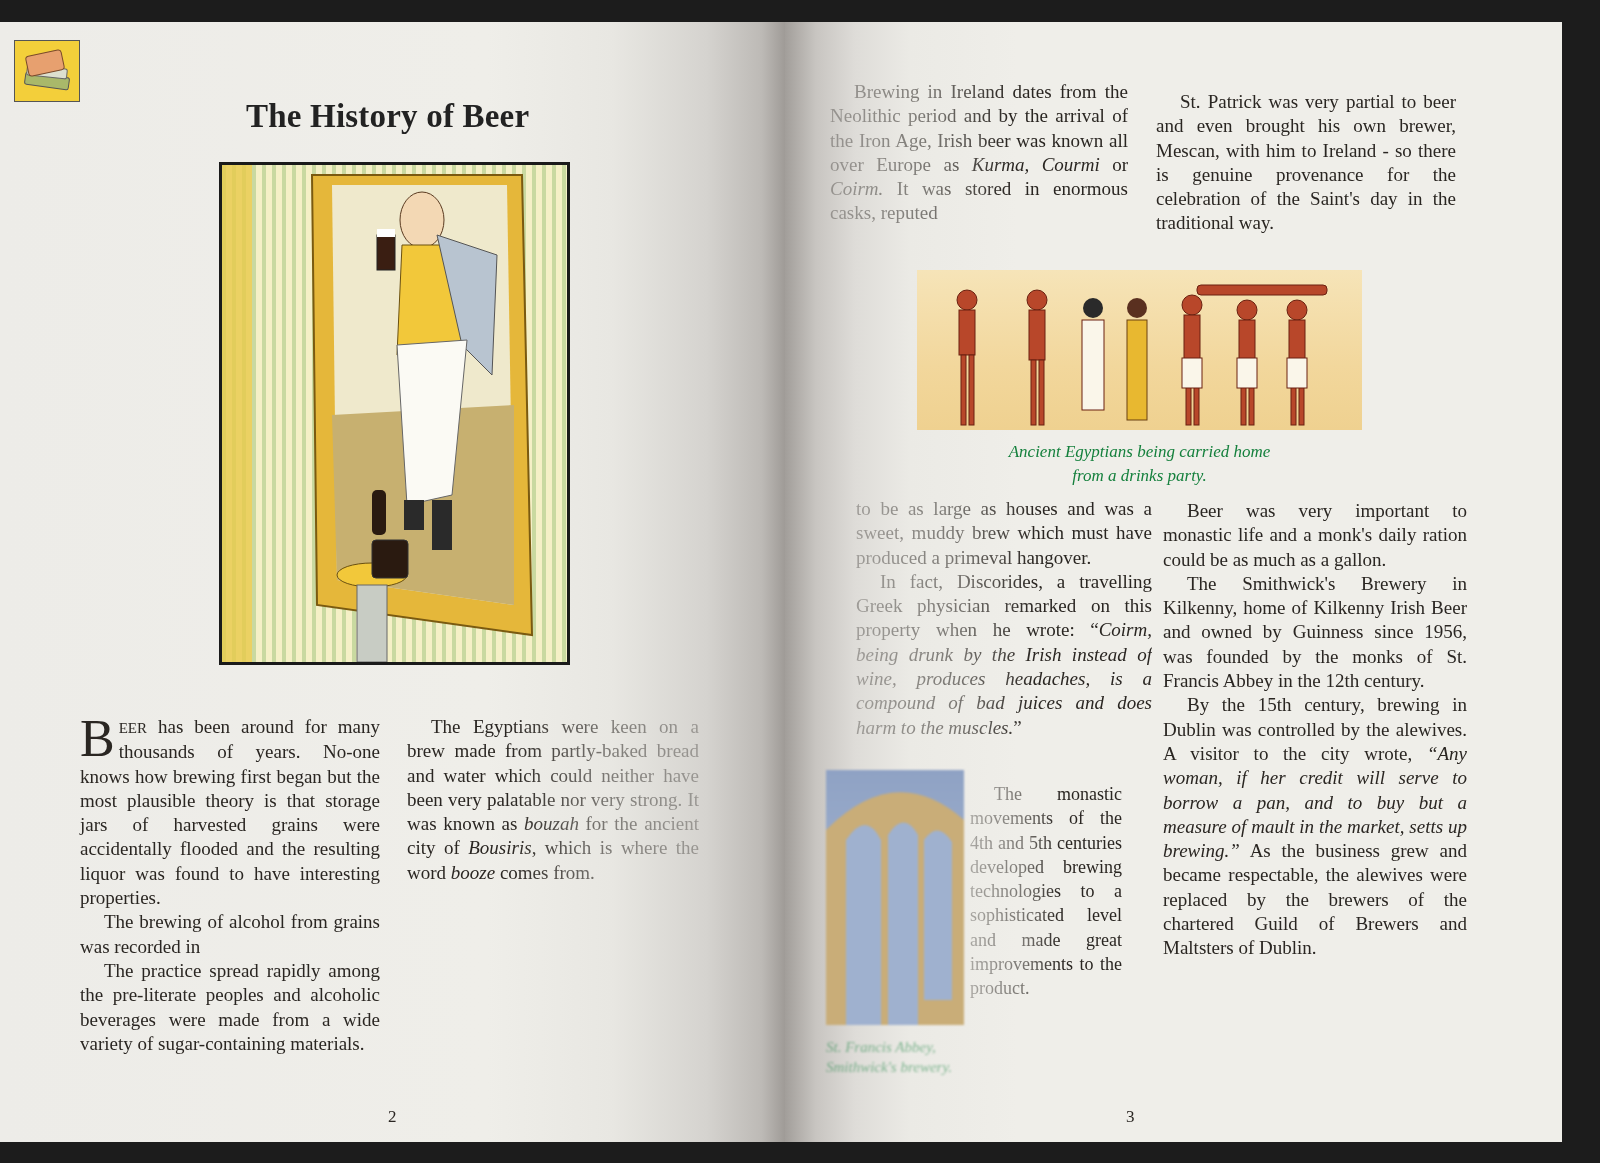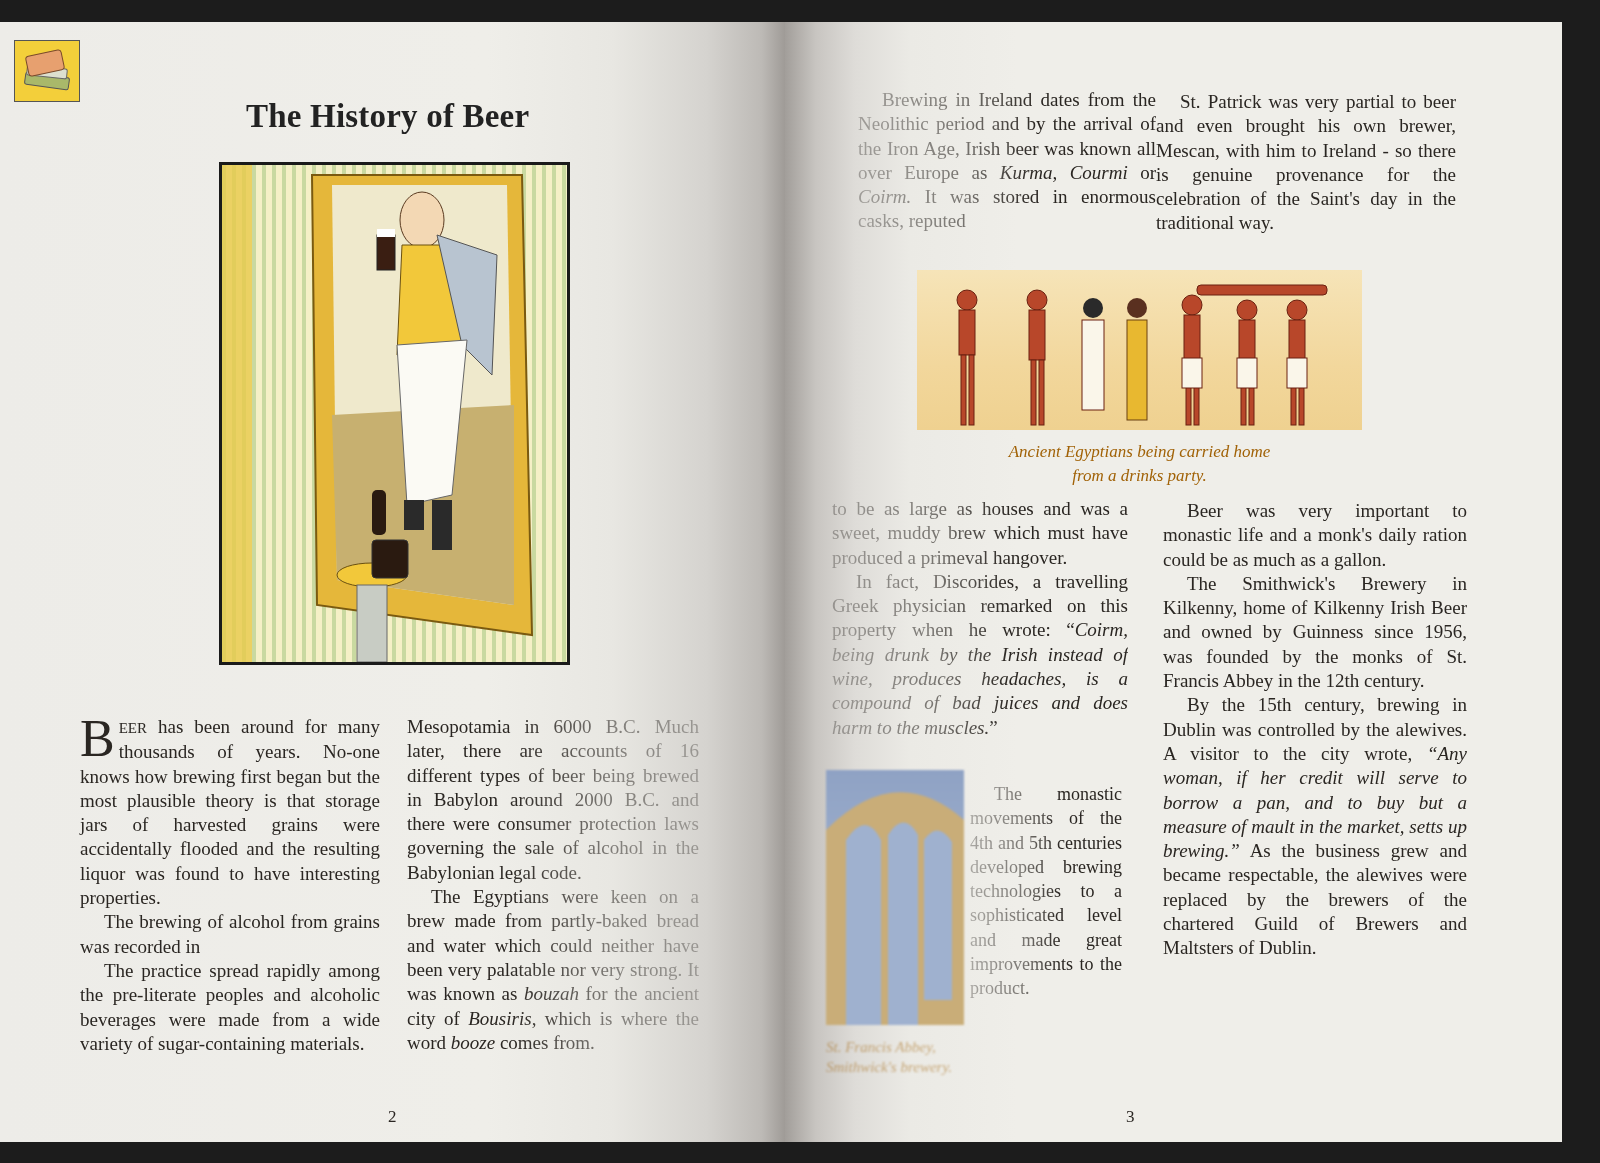--- a/index.html
+++ b/index.html
@@ -34,21 +34,21 @@
       position: absolute; left: 219px; top: 140px; width: 345px; height: 497px;
       border: 3px solid #1a1a1a; background: #f6f0c8; overflow: hidden;
     }
     .col { position: absolute; font-size: 19px; line-height: 24.3px; text-align: justify; }
     .col p { margin: 0; text-indent: 24px; }
     .col p.first { text-indent: 0; }
     .dropcap { float: left; font-size: 52px; line-height: 44px; margin: 2px 4px 0 0; }
     .smallcaps { font-size: 15px; }
     .fadeR { -webkit-mask-image: linear-gradient(to right, #000 35%, rgba(0,0,0,0.55) 70%, rgba(0,0,0,0.35) 100%); }
     .fadeL { -webkit-mask-image: linear-gradient(to right, rgba(0,0,0,0.35) 0%, rgba(0,0,0,0.6) 35%, #000 60%); }
-    .caption { position: absolute; font-style: italic; text-align: center; font-size: 17px; line-height: 24px; color: #a16207; }
+    .caption { position: absolute; font-style: italic; text-align: center; font-size: 17px; line-height: 24px; color: #15803d; }
     .page-num { position: absolute; top: 1085px; font-size: 17px; }
     .egypt {
       position: absolute; left: 917px; top: 248px; width: 445px; height: 160px;
       background: linear-gradient(180deg, #f6e4b8, #f2d79c 60%, #efd190);
       overflow: hidden;
     }
     .abbey {
       position: absolute; left: 826px; top: 748px; width: 138px; height: 255px;
       background: linear-gradient(180deg, #8fa2c4 0%, #9fb1cf 50%, #b79f70 100%);
       overflow: hidden; filter: blur(1px);
@@ -99,31 +99,30 @@
 
     <div class="col" style="left:80px; top:693px; width:300px;">
       <p class="first">
         <span class="dropcap">B</span><span class="smallcaps">EER</span><span> has been around for many thousands of years. No-one knows how brewing first began but the most plausible theory is that storage jars of harvested grains were accidentally flooded and the resulting liquor was found to have interesting properties.</span>
       </p>
       <p>The brewing of alcohol from grains was recorded in</p>
       <p>The practice spread rapidly among the pre-literate peoples and alcoholic beverages were made from a wide variety of sugar-containing materials.</p>
     </div>
 
     <div class="col fadeR" style="left:407px; top:693px; width:292px;">
-      <p class="first">Mesopotamia in 6000 B.C. Much later, there are accounts of 16 different types of beer being brewed in Babylon around 2000 B.C. and there were consumer protection laws governing the sale of alcohol in the Babylonian legal code.</p>
       <p><span>The Egyptians were keen on a brew made from partly-baked bread and water which could neither have been very palatable nor very strong. It was known as </span><em>bouzah</em><span> for the ancient city of </span><em>Bousiris</em><span>, which is where the word </span><em>booze</em><span> comes from.</span></p>
     </div>
 
     <div class="page-num" style="left:388px;">2</div>
   </div>
 
   <div class="page page-right">
   </div>
 
-  <div class="col fadeL" style="left:830px; top:66px; width:298px;margin-left:28px;">
+  <div class="col fadeL" style="left:830px; top:58px; width:298px;">
     <p><span>Brewing in Ireland dates from the Neolithic period and by the arrival of the Iron Age, Irish beer was known all over Europe as </span><em>Kurma, Courmi</em><span> or </span><em>Coirm.</em><span> It was stored in enormous casks, reputed</span></p>
   </div>
 
   <div class="col" style="left:1156px; top:68px; width:300px;">
     <p>St. Patrick was very partial to beer and even brought his own brewer, Mescan, with him to Ireland - so there is genuine provenance for the celebration of the Saint's day in the traditional way.</p>
   </div>
 
   <div class="egypt">
     <svg width="445" height="160" viewBox="0 0 445 160">
       <g fill="#b8472a" stroke="#6a2010" stroke-width="1">
@@ -159,21 +158,21 @@
       <circle cx="176" cy="38" r="10" fill="#2a2a2a"></circle>
       <circle cx="220" cy="38" r="10" fill="#5a3020"></circle>
     </svg>
   </div>
 
   <div class="caption" style="left:917px; top:418px; width:445px;">
     <div>Ancient Egyptians being carried home</div>
     <div>from a drinks party.</div>
   </div>
 
-  <div class="col fadeL" style="left:832px; top:475px; width:296px;">
+  <div class="col fadeL" style="left:856px; top:475px; width:296px;">
     <p class="first">to be as large as houses and was a sweet, muddy brew which must have produced a primeval hangover.</p>
     <p><span>In fact, Discorides, a travelling Greek physician remarked on this property when he wrote: “</span><em>Coirm, being drunk by the Irish instead of wine, produces headaches, is a compound of bad juices and does harm to the muscles.</em><span>”</span></p>
   </div>
 
   <div class="abbey">
     <svg width="138" height="255" viewBox="0 0 138 255">
       <path d="M0,60 Q70,-10 138,50 L138,255 L0,255 Z" fill="#c9ad78"></path>
       <path d="M20,70 Q40,40 55,70 L55,255 L20,255 Z" fill="#9fb1cf"></path>
       <path d="M62,65 Q78,40 92,65 L92,255 L62,255 Z" fill="#9fb1cf"></path>
       <path d="M98,70 Q112,50 126,72 L126,230 L98,230 Z" fill="#9fb1cf"></path>

